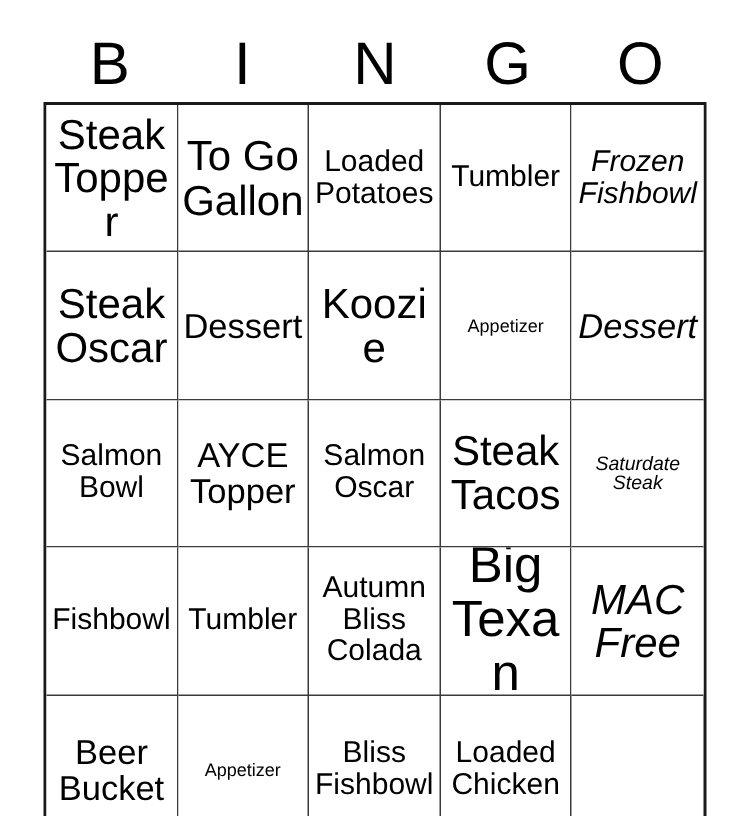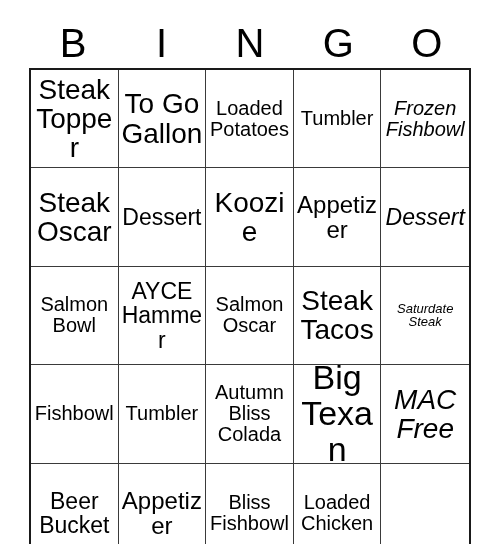--- a/index.html
+++ b/index.html
@@ -82,21 +82,21 @@
     width: 100%;
     line-height: 1.05;
     font-weight: 400;
     color: #000000;
     word-wrap: break-word;
     white-space: pre-line;
   }
 
   
   .fs-xs   { font-size: 13px; }
-  .fs-sm   { font-size: 24px; }
+  .fs-sm   { font-size: 12px; }
   .fs-md   { font-size: 20px; }
   .fs-lg   { font-size: 23px; }
   .fs-xl   { font-size: 28px; }
   .fs-xxl  { font-size: 34px; }
 </style>
 </head>
 <body>
 
 <div id="card">
 
@@ -143,21 +143,21 @@
       </div>
       <div class="cell">
         <span class="cell-text fs-lg">Dessert</span>
       </div>
       <div class="cell">
         <span class="cell-text fs-md">Salmon
 Bowl</span>
       </div>
       <div class="cell">
         <span class="cell-text fs-lg">AYCE
-Hammer</span>
+Topper</span>
       </div>
       <div class="cell">
         <span class="cell-text fs-md">Salmon
 Oscar</span>
       </div>
       <div class="cell">
         <span class="cell-text fs-xl">Steak
 Tacos</span>
       </div>
       <div class="cell">

